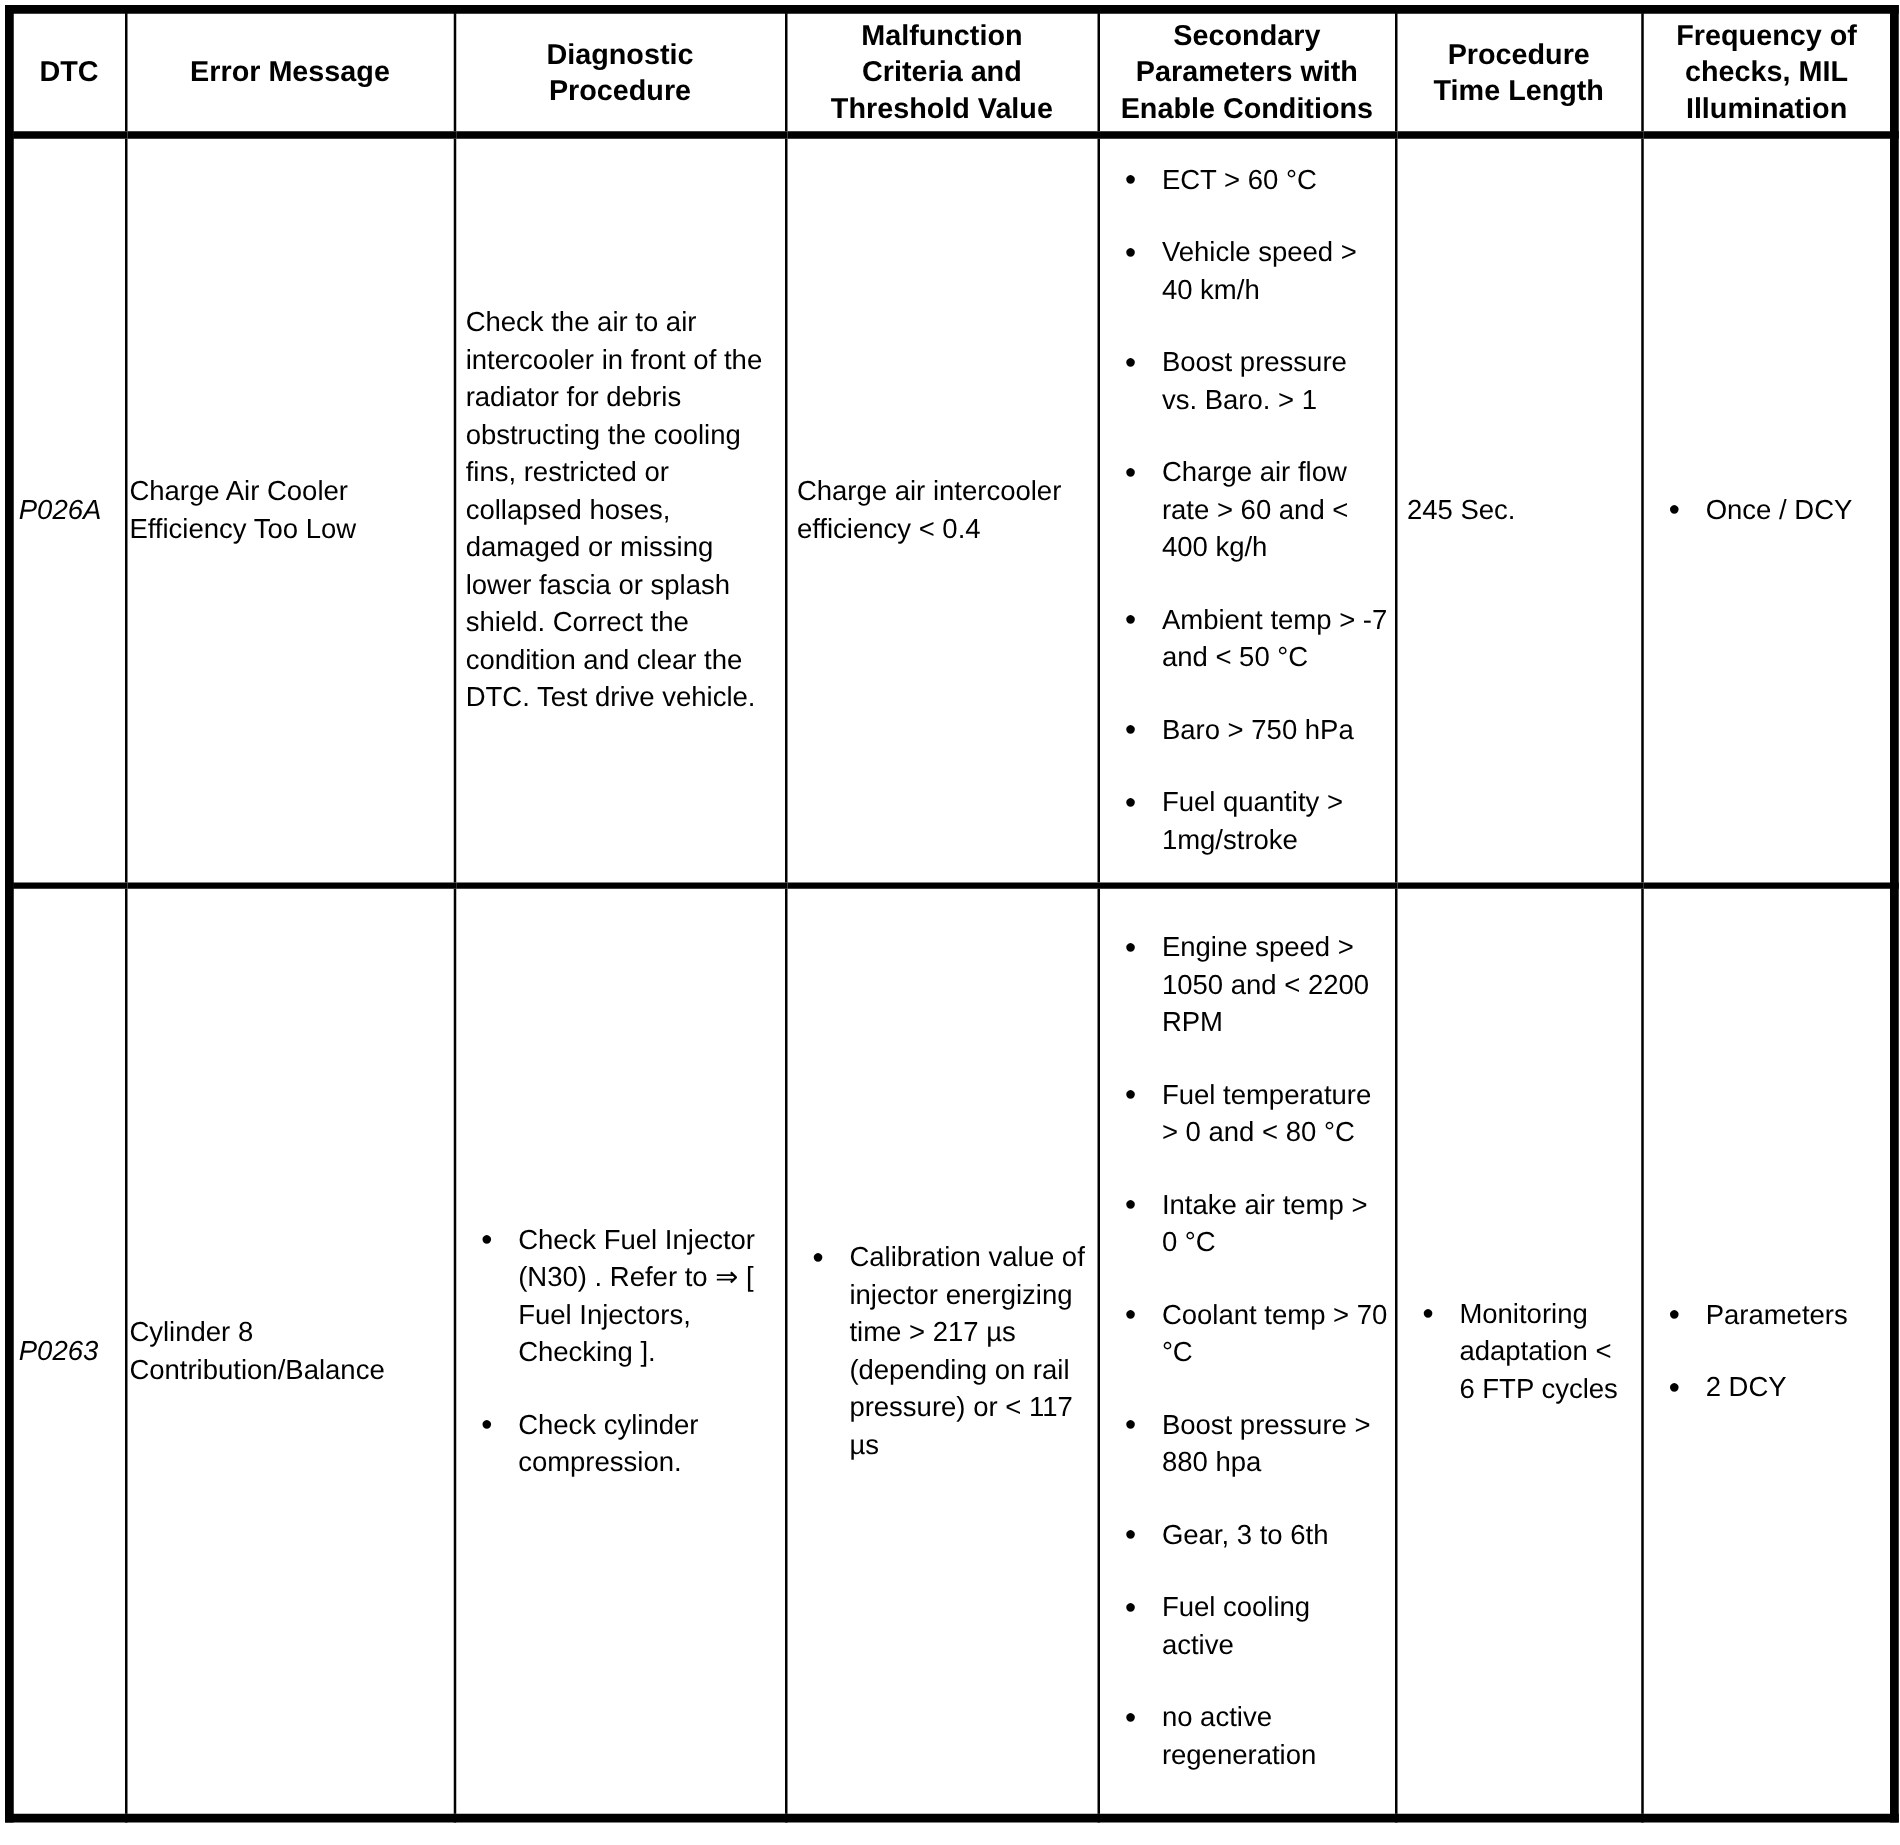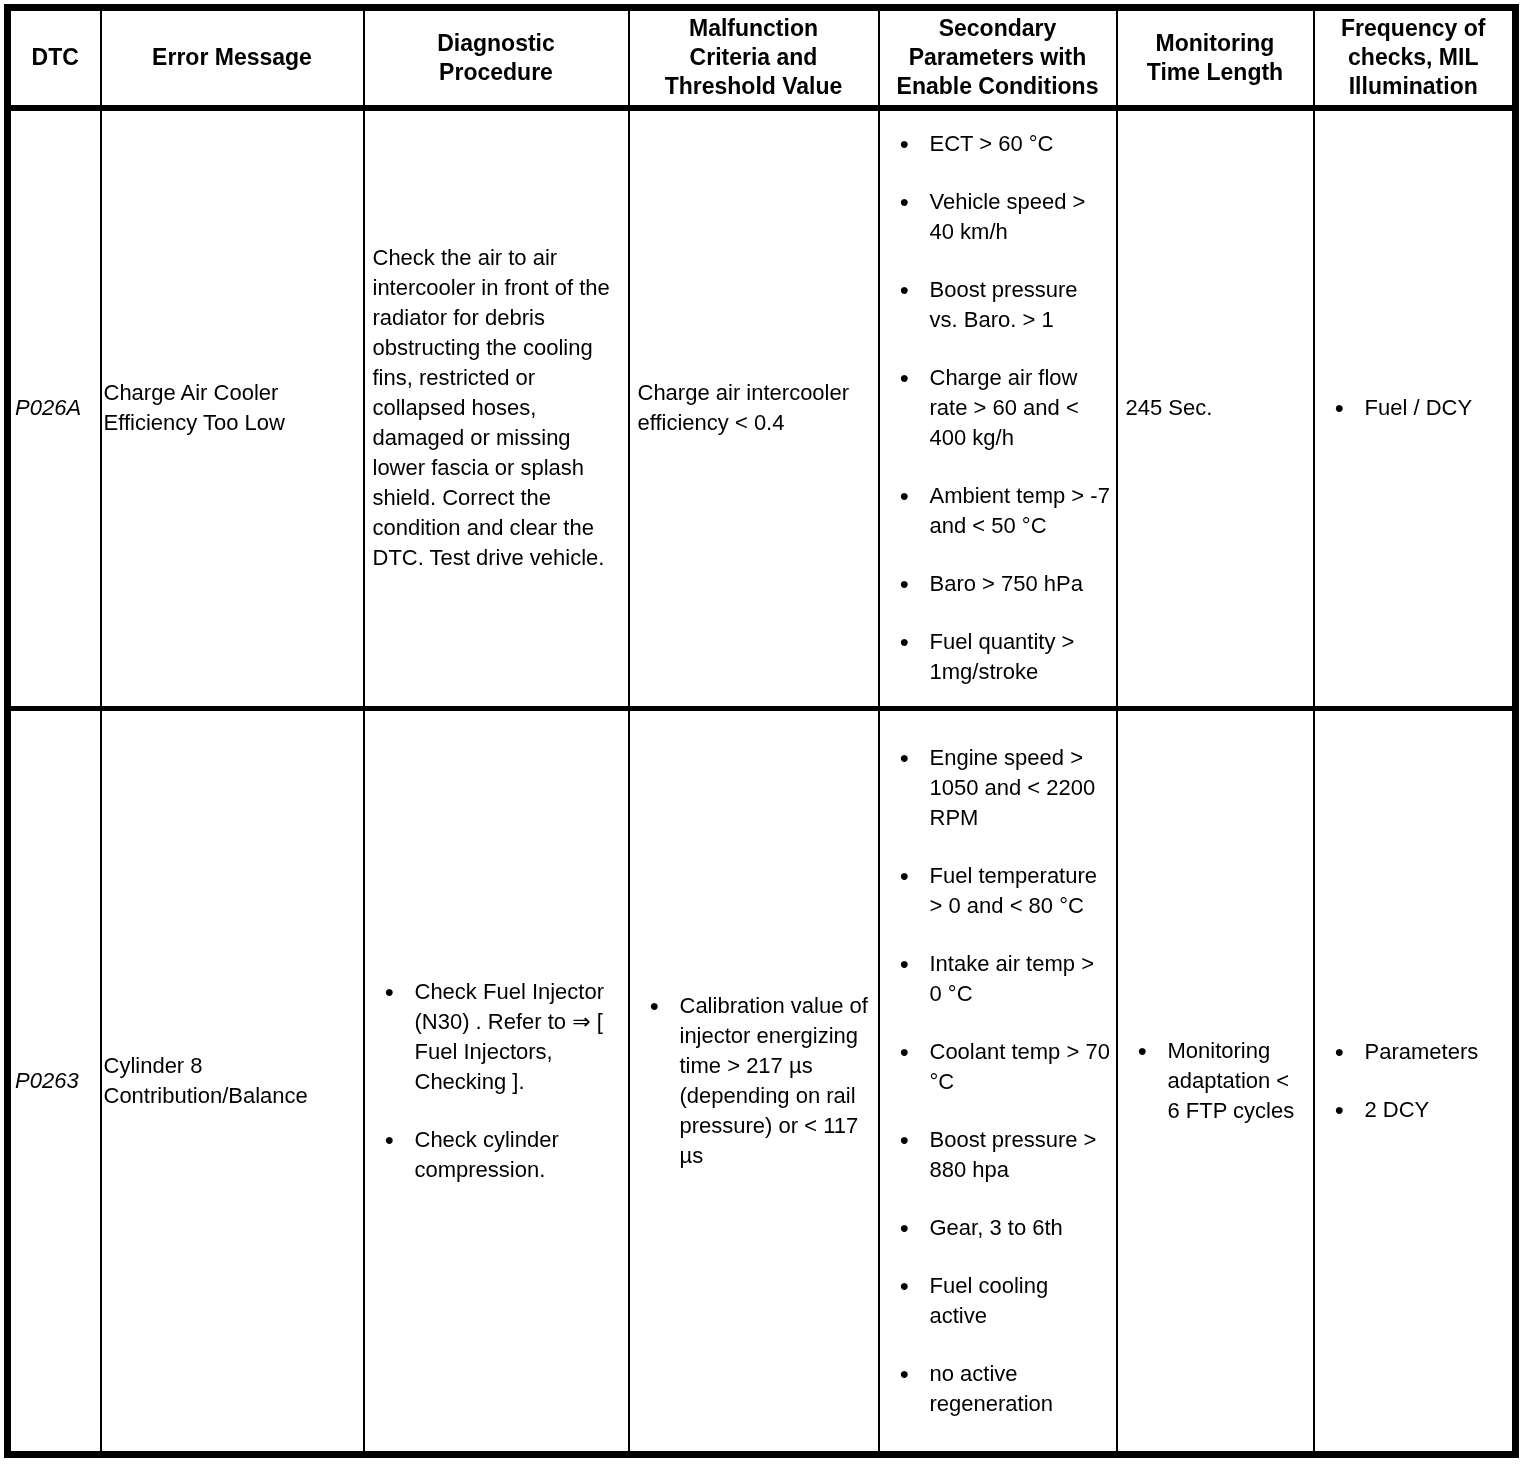--- a/index.html
+++ b/index.html
@@ -87,21 +87,21 @@
       <col class="c6">
       <col class="c7">
   </colgroup>
   <thead>
     <tr>
       <th><span class="hw">DTC</span></th>
       <th><span class="hw w205">Error Message</span></th>
       <th><span class="hw w200">Diagnostic Procedure</span></th>
       <th><span class="hw w200">Malfunction Criteria and Threshold Value</span></th>
       <th><span class="hw w212">Secondary Parameters with Enable Conditions</span></th>
-      <th><span class="hw w150">Monitoring Time Length</span></th>
+      <th><span class="hw w150">Procedure Time Length</span></th>
       <th><span class="hw w160">Frequency of checks, MIL Illumination</span></th>
     </tr>
   </thead>
   <tbody>
       <tr class="r0">
         <td class="cell-dtc">
           <span class="cell-text">P026A</span>
         </td>
         <td class="cell-error_message">
           <span class="cell-text">Charge Air Cooler Efficiency Too Low</span>
@@ -144,21 +144,21 @@
             </div>
           </div>
         </td>
         <td class="cell-monitoring_time">
           <span class="cell-text">245 Sec.</span>
         </td>
         <td class="cell-frequency">
           <div class="bullets">
             <div class="bullet-item">
               <span class="bullet">●</span>
-              <span class="bullet-text">Fuel / DCY</span>
+              <span class="bullet-text">Once / DCY</span>
             </div>
           </div>
         </td>
       </tr>
       <tr class="r1">
         <td class="cell-dtc">
           <span class="cell-text">P0263</span>
         </td>
         <td class="cell-error_message">
           <span class="cell-text">Cylinder 8 Contribution/Balance</span>

